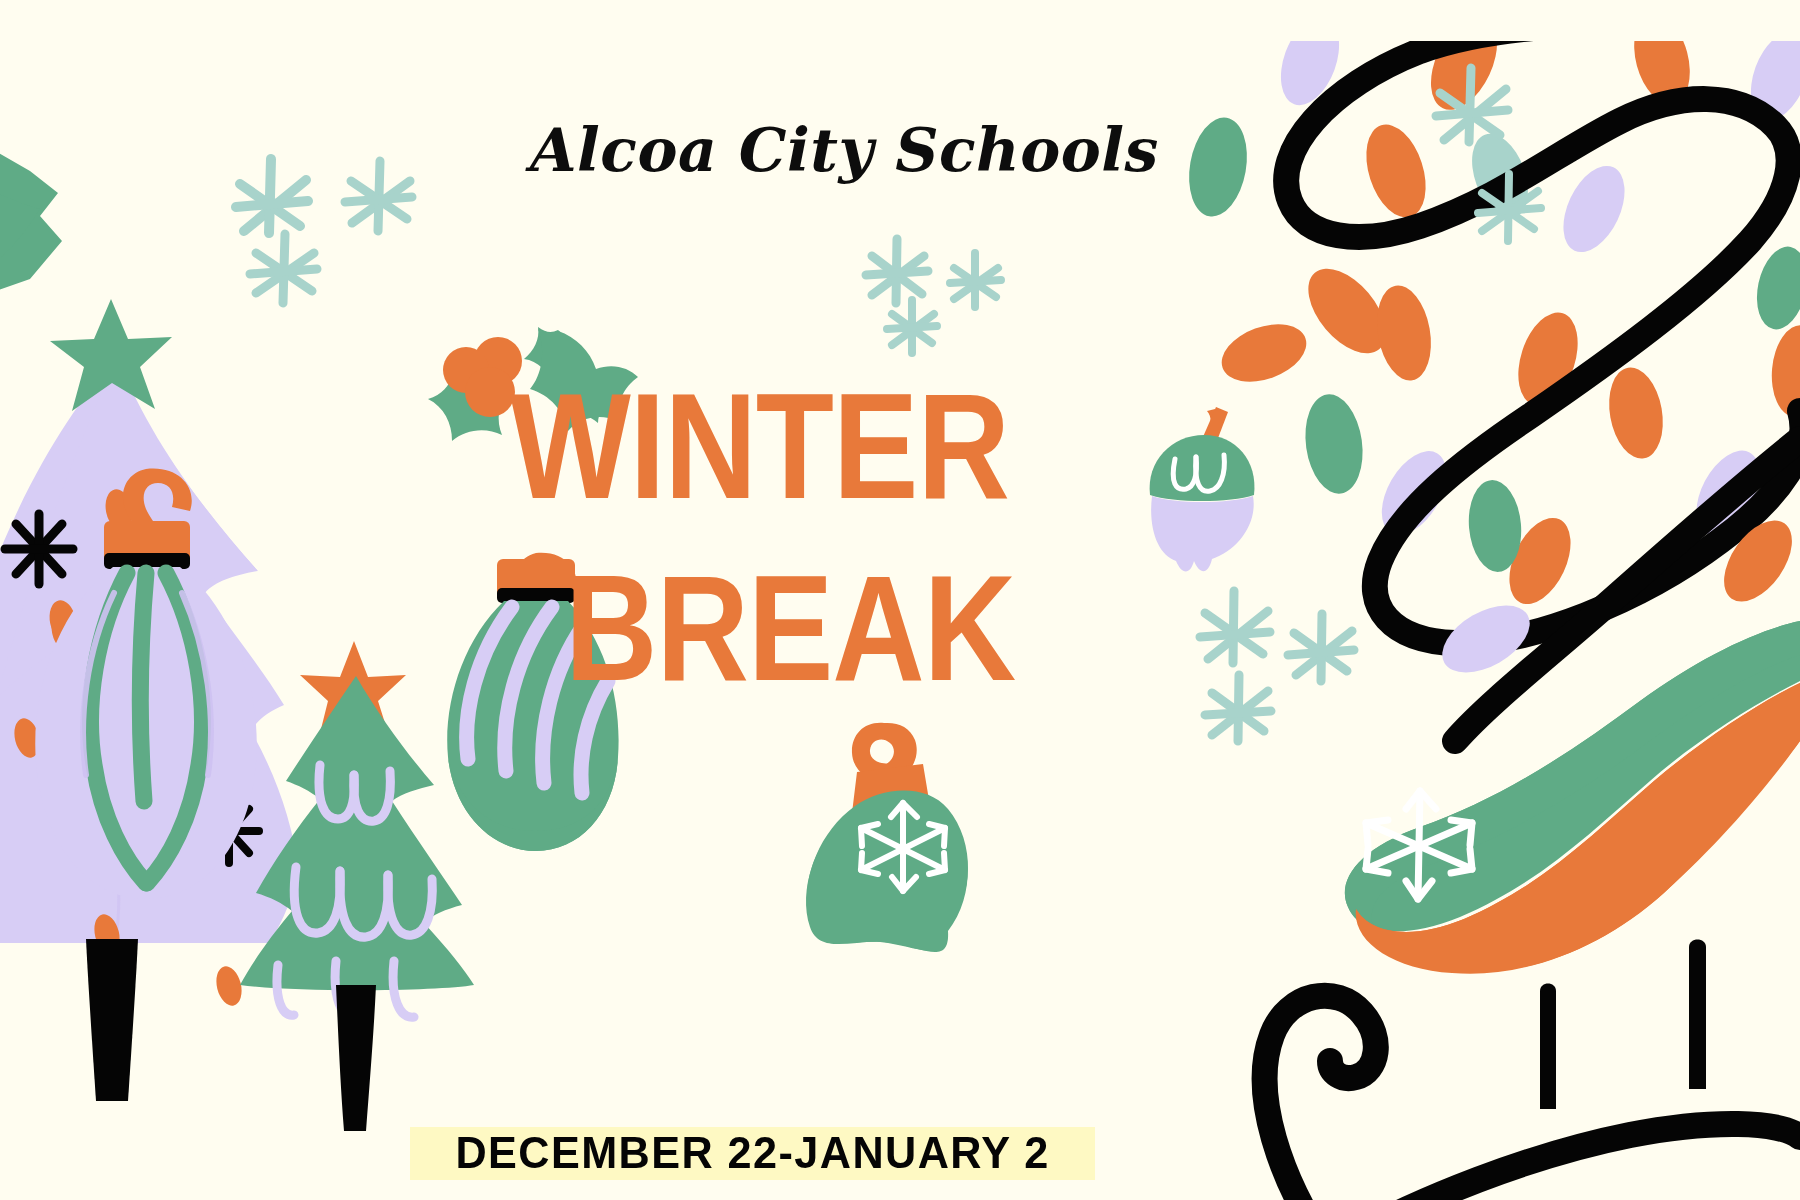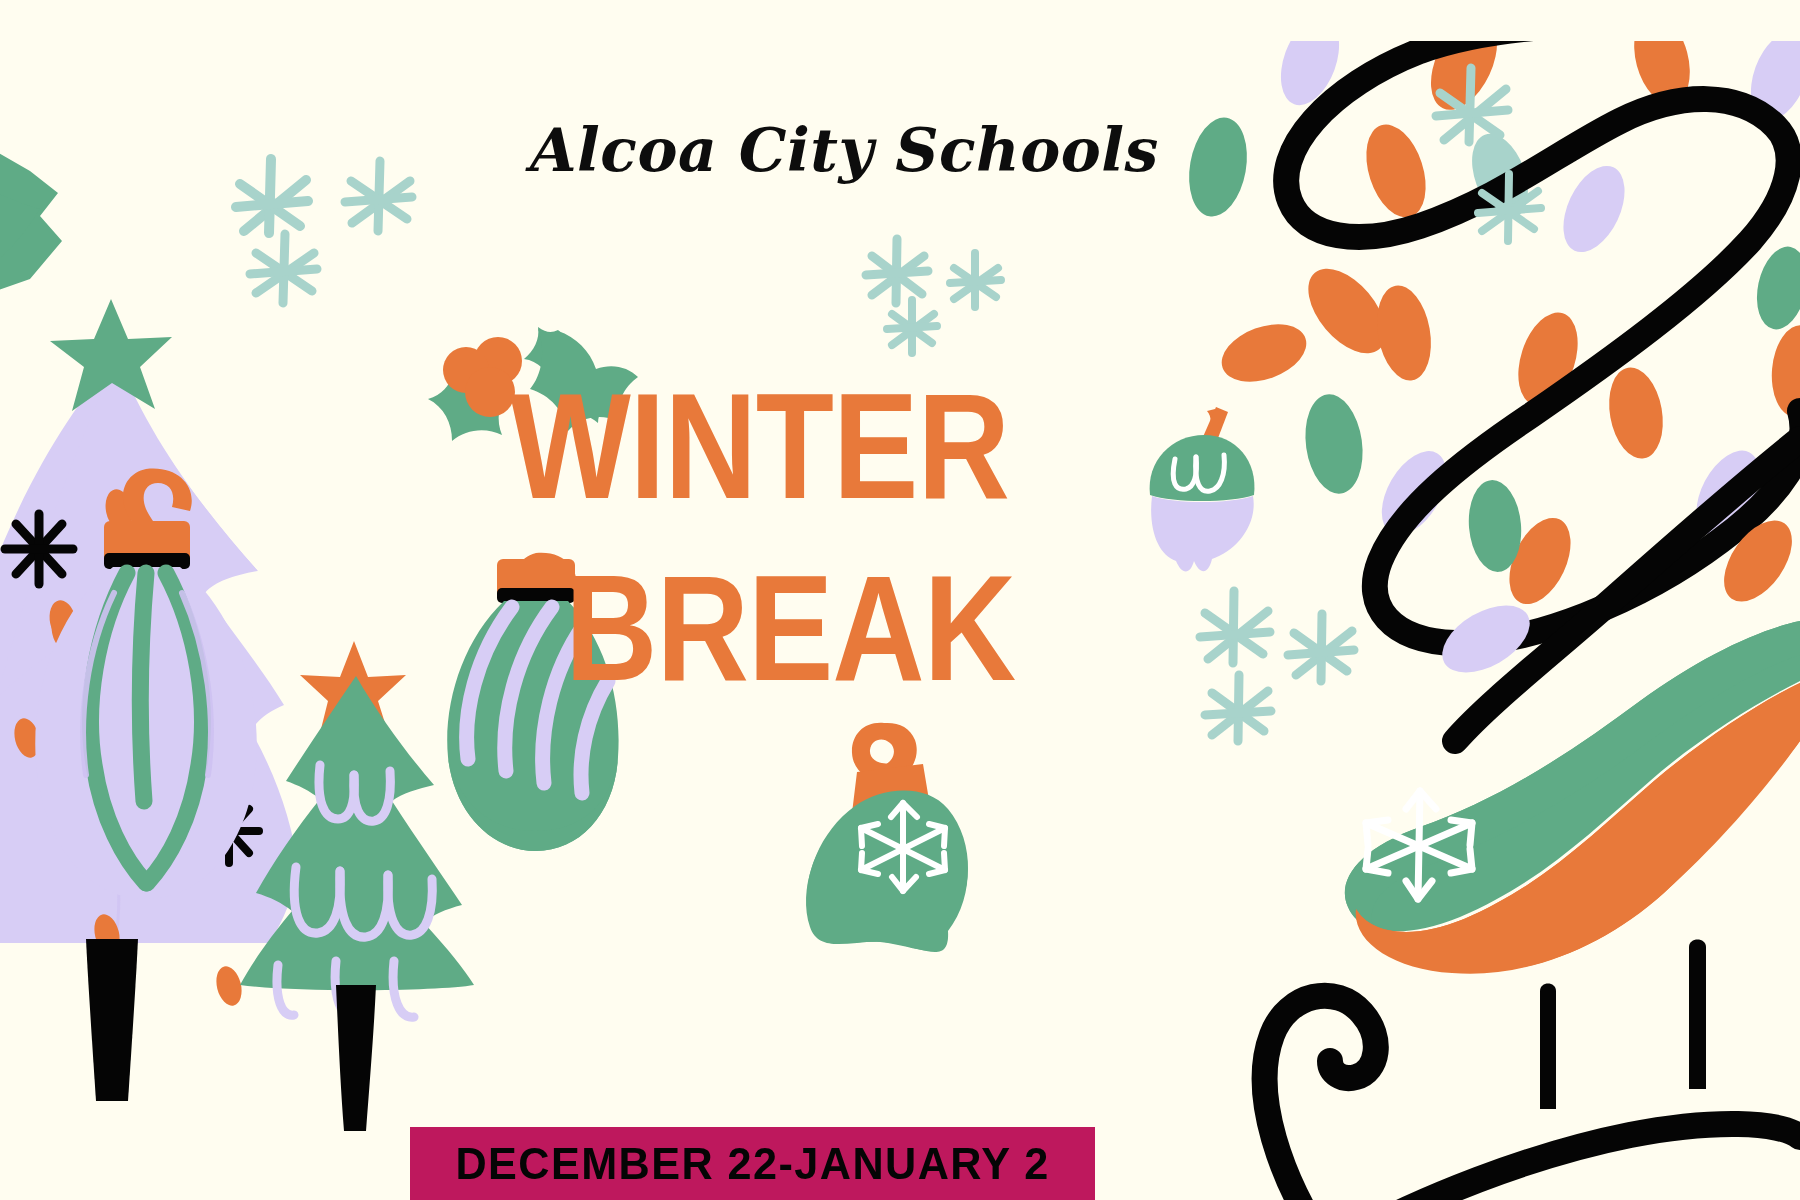--- a/index.html
+++ b/index.html
@@ -69,24 +69,24 @@
     font-size: 128px;
     transform: scaleY(1.18);
     transform-origin: left top;
   }
 
   #date-banner {
     position: absolute;
     left: 410px;
     top: 1086px;
     width: 685px;
-    height: 73px;
-    background: #be185d;
+    height: 53px;
+    background: #fef9c3;
     display: flex;
-    align-items: center;
+    align-items: flex-start;
     justify-content: center;
   }
   #date-banner-text {
     font-family: "Liberation Sans", sans-serif;
     font-weight: 700;
     font-size: 45px;
     letter-spacing: 1.5px;
     color: #050505;
     white-space: nowrap;
     transform: scaleX(0.96);

